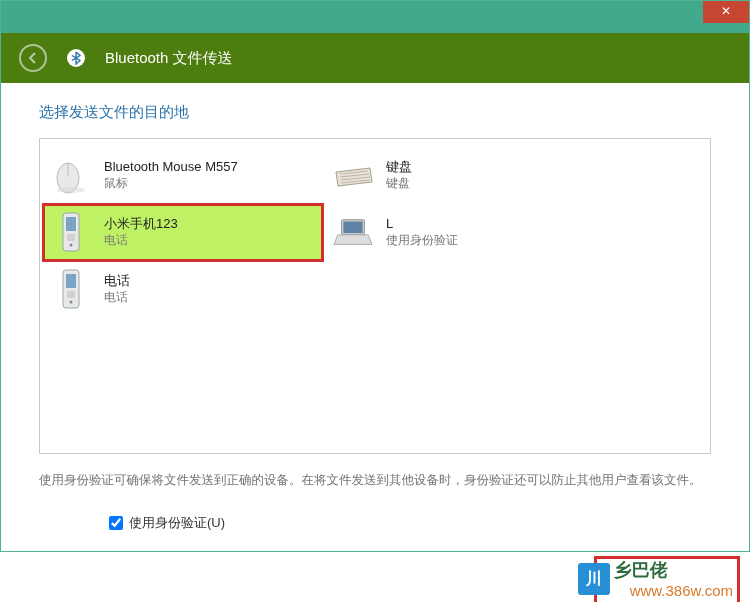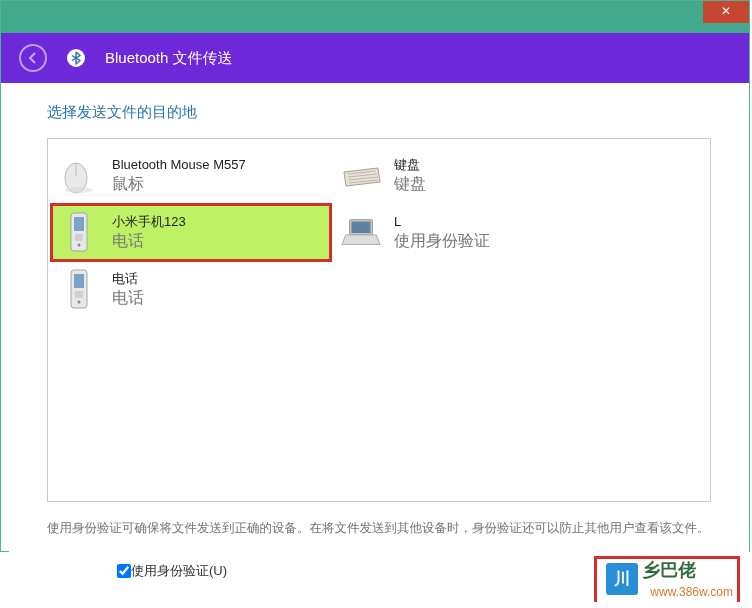--- a/index.html
+++ b/index.html
@@ -31,21 +31,21 @@
     height: 22px;
     background: #c74632;
     color: #fff;
     text-align: center;
     font-size: 12px;
     line-height: 20px;
     cursor: pointer;
   }
   .header {
     height: 50px;
-    background: #6d28d9;
+    background: #4d7c0f;
     display: flex;
     align-items: center;
     padding: 0 18px;
     gap: 20px;
   }
   .back-arrow {
     width: 28px;
     height: 28px;
     border: 2px solid rgba(255,255,255,0.55);
     border-radius: 50%;
@@ -65,30 +65,29 @@
     justify-content: center;
   }
   .header-title {
     color: #fff;
     font-size: 15px;
     font-weight: 400;
   }
   .content {
     padding: 20px 38px 10px 38px;
     background: #fff;
-    margin-left: 8px;
   }
   .section-title {
     color: #2a73aa;
     font-size: 15px;
     margin-bottom: 16px;
   }
   .device-box {
     border: 1px solid #c9c9c9;
-    height: 364px;
+    height: 316px;
     padding: 8px 2px;
     display: flex;
     flex-wrap: wrap;
     align-content: flex-start;
     overflow: auto;
   }
   .device {
     width: 278px;
     height: 55px;
     display: flex;
@@ -105,30 +104,31 @@
   }
   .dev-icon {
     width: 42px;
     height: 42px;
     display: flex;
     align-items: center;
     justify-content: center;
   }
   .dev-text { line-height: 1.3; }
   .dev-name { font-size: 13px; color: #222; }
-  .dev-type { font-size: 16px; color: #777; }
+  .dev-type { font-size: 12px; color: #777; }
   .hint {
     font-size: 12.5px;
     color: #737373;
     line-height: 1.6;
     margin: 16px 0 24px 0;
   }
   .auth-row {
     display: flex;
     align-items: center;
+    gap: 6px;
     margin-left: 70px;
     font-size: 13px;
     color: #333;
   }
   .auth-row input { width: 14px; height: 14px; }
   .corner {
     position: absolute;
     right: 12px;
     bottom: 6px;
     width: 146px;
@@ -150,21 +150,21 @@
     height: 32px;
     background: #268fd6;
     border-radius: 3px;
     display: flex;
     align-items: center;
     justify-content: center;
     color: #fff;
     font-weight: bold;
   }
   .logo-txt { font-size: 18px; color: #2f6b3c; font-weight: 700; }
-  .logo-sub { font-size: 12px; color: #d87a2a; margin-left: 8px; }
+  .logo-sub { font-size: 15px; color: #d87a2a; margin-left: 16px; }
 </style>
 </head>
 <body>
 
 <div class="window">
 
   <div class="titlebar">
     <div class="close-btn">✕</div>
   </div>
 

